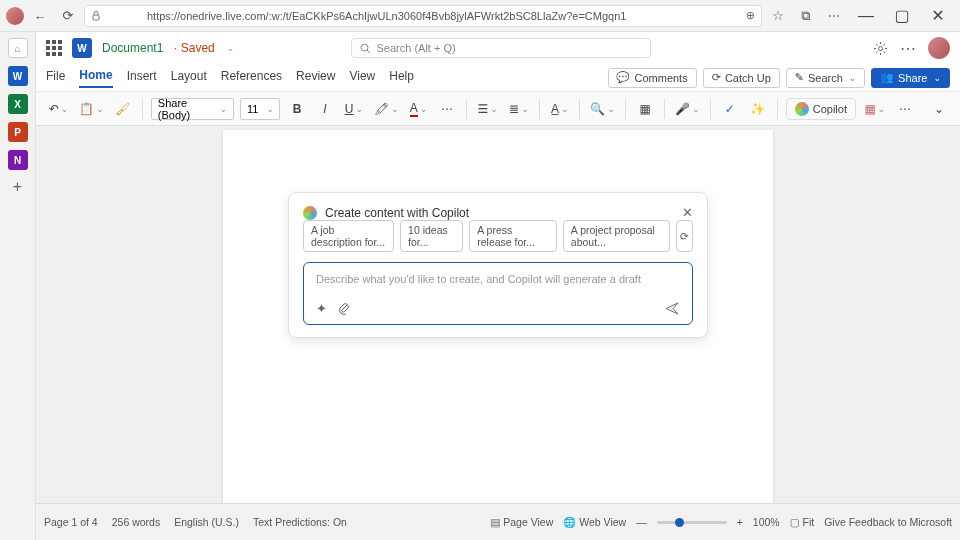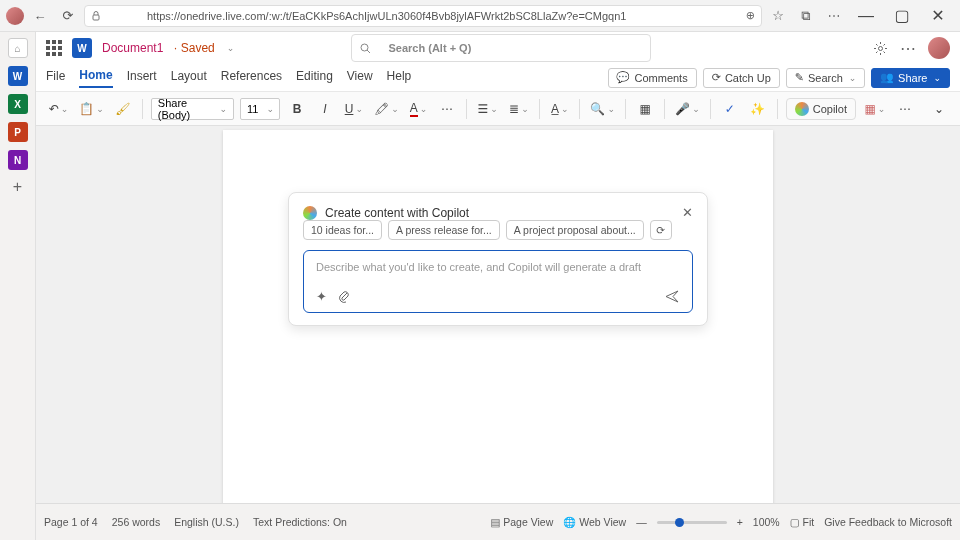--- a/index.html
+++ b/index.html
@@ -24,24 +24,24 @@
 .rail-plus { color: #666; font-size: 16px; }
 
 
 .app-area { position: absolute; left: 36px; right: 0; top: 32px; bottom: 0; display: flex; flex-direction: column; background: #fff; }
 
 
 .title-row { height: 32px; display: flex; align-items: center; padding: 0 10px; gap: 10px; }
 .waffle { width: 16px; height: 16px; display: grid; grid-template-columns: repeat(3,4px); grid-template-rows: repeat(3,4px); gap: 2px; }
 .waffle span { background: #555; }
 .word-icon { width: 20px; height: 20px; background: #185abd; border-radius: 3px; display: flex; align-items: center; justify-content: center; color: #fff; font-size: 10px; font-weight: bold; }
-.doc-title { font-size: 12px; color: #be185d; }
+.doc-title { font-size: 12px; color: #15803d; }
 .doc-saved { font-size: 12px; color: #c2410c; }
 .chev { font-size: 9px; color: #888; margin-left: 2px; }
-.search-box { flex: 0 0 300px; margin-left: auto; margin-right: auto; height: 28px; border: 1px solid #ddd; border-radius: 4px; display: flex; align-items: center; padding: 0 8px; gap: 18px; color: #888; font-size: 11px; font-weight: bold; }
+.search-box { flex: 0 0 300px; margin-left: auto; margin-right: auto; height: 20px; border: 1px solid #ddd; border-radius: 4px; display: flex; align-items: center; padding: 0 8px; gap: 6px; color: #888; font-size: 11px; }
 .title-right { margin-left: auto; display: flex; align-items: center; gap: 12px; }
 .avatar-med { width: 22px; height: 22px; border-radius: 50%; background: linear-gradient(135deg,#d88,#a55); }
 
 
 .tabs-row { height: 28px; display: flex; align-items: center; padding: 0 10px; gap: 14px; border-bottom: 1px solid #e8e8e8; font-size: 12px; }
 .tab { color: #444; padding-bottom: 4px; }
 .tab.active { color: #185abd; border-bottom: 2px solid #185abd; font-weight: 600; }
 .tabs-right { margin-left: auto; display: flex; gap: 6px; }
 .pill-btn { height: 20px; border: 1px solid #ccc; border-radius: 3px; padding: 0 8px; display: flex; align-items: center; gap: 4px; font-size: 11px; color: #444; background: #fff; }
 .pill-btn.primary { background: #185abd; color: #fff; border-color: #185abd; }
@@ -152,21 +152,21 @@
       <div class="avatar-med"></div>
     </div>
   </div>
 
   <div class="tabs-row">
     <div class="tab">File</div>
     <div class="tab active">Home</div>
     <div class="tab">Insert</div>
     <div class="tab">Layout</div>
     <div class="tab">References</div>
-    <div class="tab">Editing</div>
+    <div class="tab">Review</div>
     <div class="tab">View</div>
     <div class="tab">Help</div>
     <div class="tabs-right">
       <div class="pill-btn">
           <span>💬</span>
           <span>Comments</span>
         </div>
       <div class="pill-btn">
           <span>⟳</span>
           <span>Catch Up</span>
@@ -241,20 +241,21 @@
   <div class="canvas-wrap">
     <div class="page">
 
       <div class="copilot-card">
         <div class="cc-head">
           <div class="copilot-logo"></div>
           <div class="cc-title">Create content with Copilot</div>
           <div class="cc-close">✕</div>
         </div>
         <div class="cc-chips">
+          <div class="chip">A job description for...</div>
           <div class="chip">10 ideas for...</div>
           <div class="chip">A press release for...</div>
           <div class="chip">A project proposal about...</div>
           <div class="chip refresh">⟳</div>
         </div>
         <div class="cc-input">
           <div class="placeholder">Describe what you'd like to create, and Copilot will generate a draft</div>
           <div class="cc-tools">
             <span class="cc-tool">✦</span>
             <span class="cc-tool">

